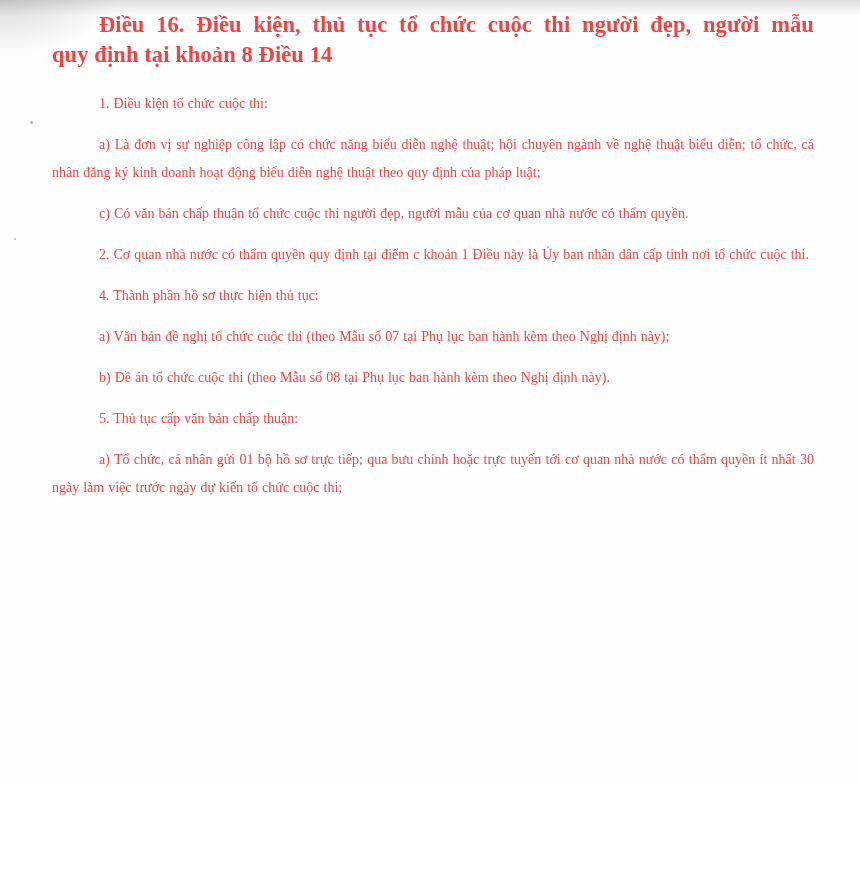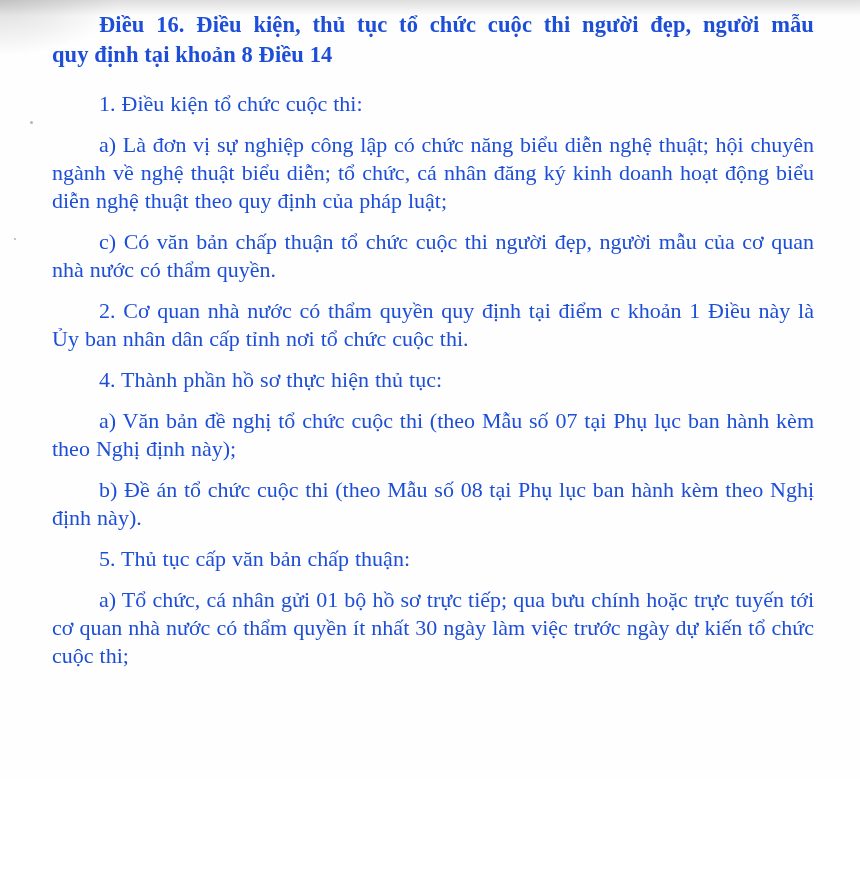--- a/index.html
+++ b/index.html
@@ -7,21 +7,21 @@
     padding: 0;
     background: #ffffff;
   }
   .page {
     position: relative;
     width: 860px;
     height: 780px;
     background: #fefefe;
     overflow: hidden;
     font-family: "Liberation Serif", "DejaVu Serif", serif;
-    color: #1d4ed8;
+    color: #ef4444;
   }
   
   .scan-shade-top {
     position: absolute;
     top: 0; left: 0; right: 0;
     height: 16px;
     background: linear-gradient(to bottom, rgba(110,110,110,0.22), rgba(255,255,255,0));
     pointer-events: none;
   }
   .scan-shade-corner {
@@ -47,21 +47,21 @@
     text-indent: 47px;
     text-align: justify;
     text-align-last: justify;
   }
   .heading .h-line2 {
     display: block;
     text-align: left;
   }
   p.para {
     margin: 13px 0 0 0;
-    font-size: 22px;
+    font-size: 14px;
     line-height: 28px;
     text-align: justify;
     text-indent: 47px;
     word-spacing: 0.5px;
   }
   p.para.first {
     margin-top: 20px;
   }
   .speck {
     position: absolute;

